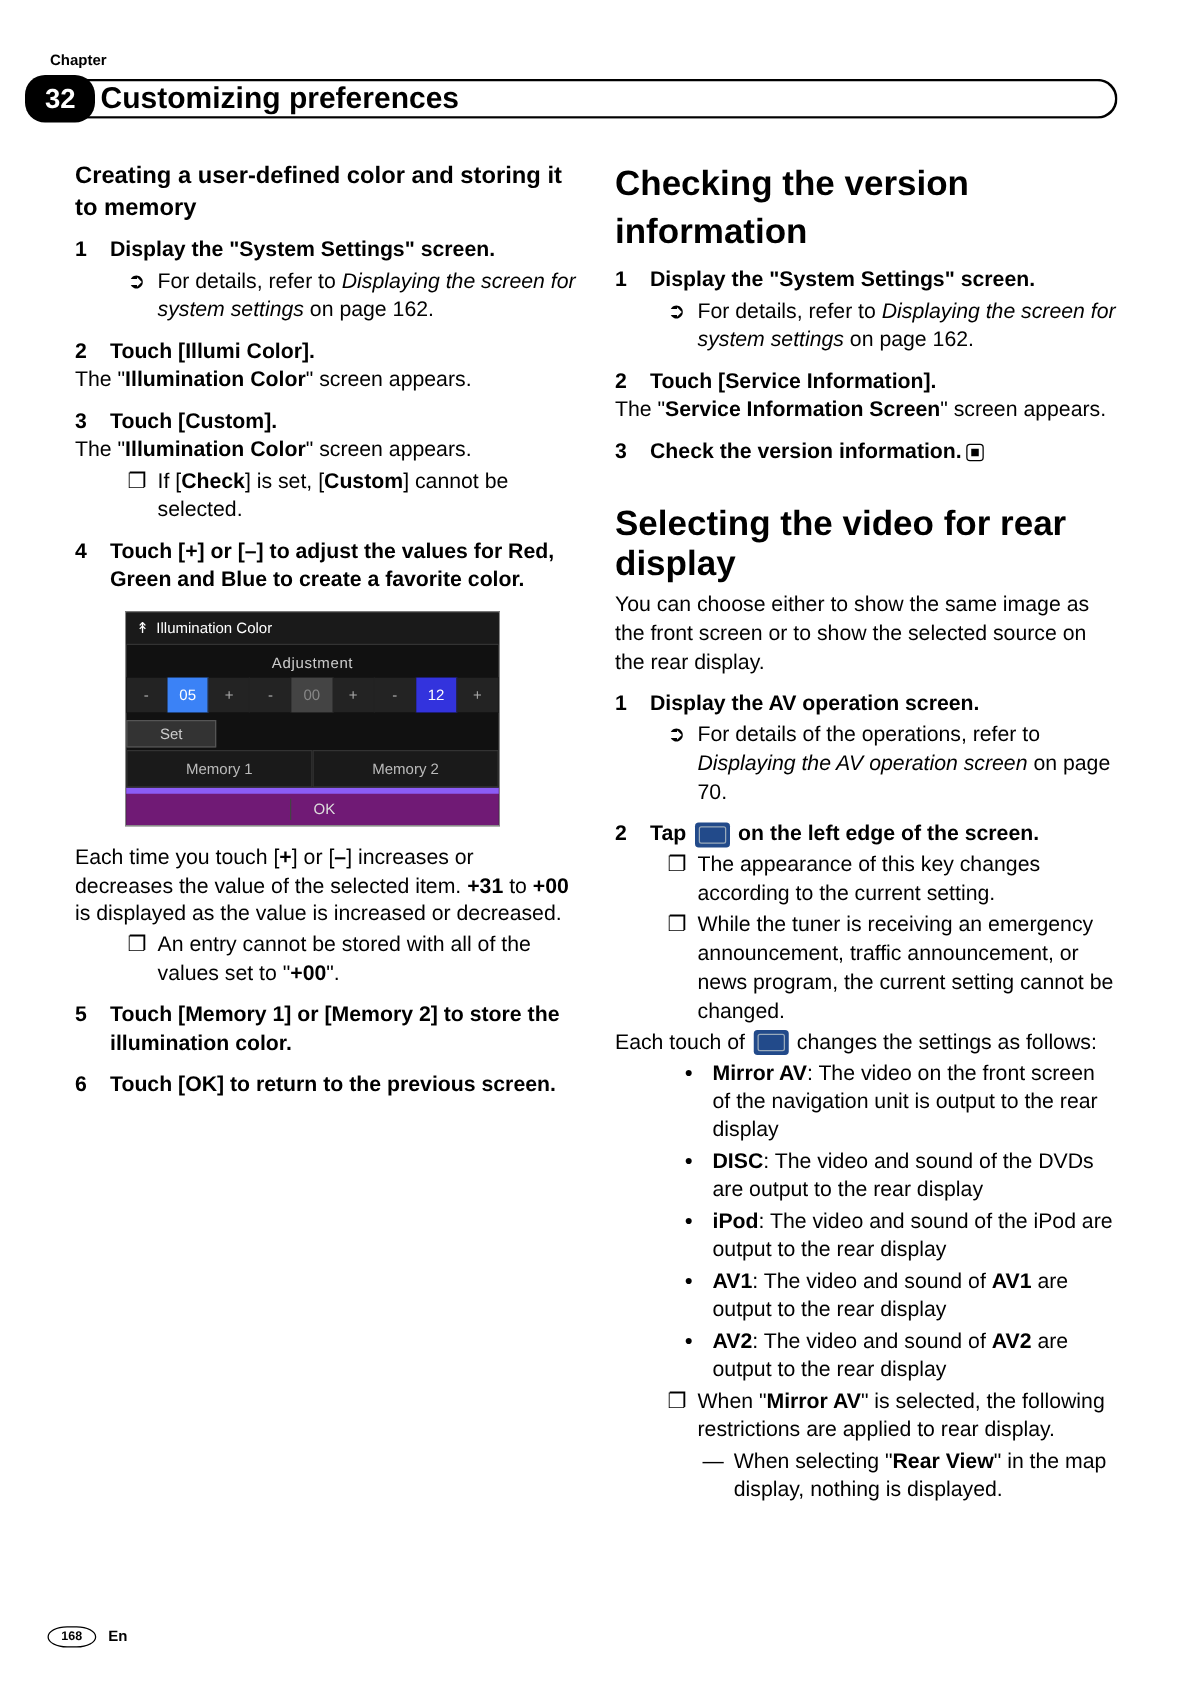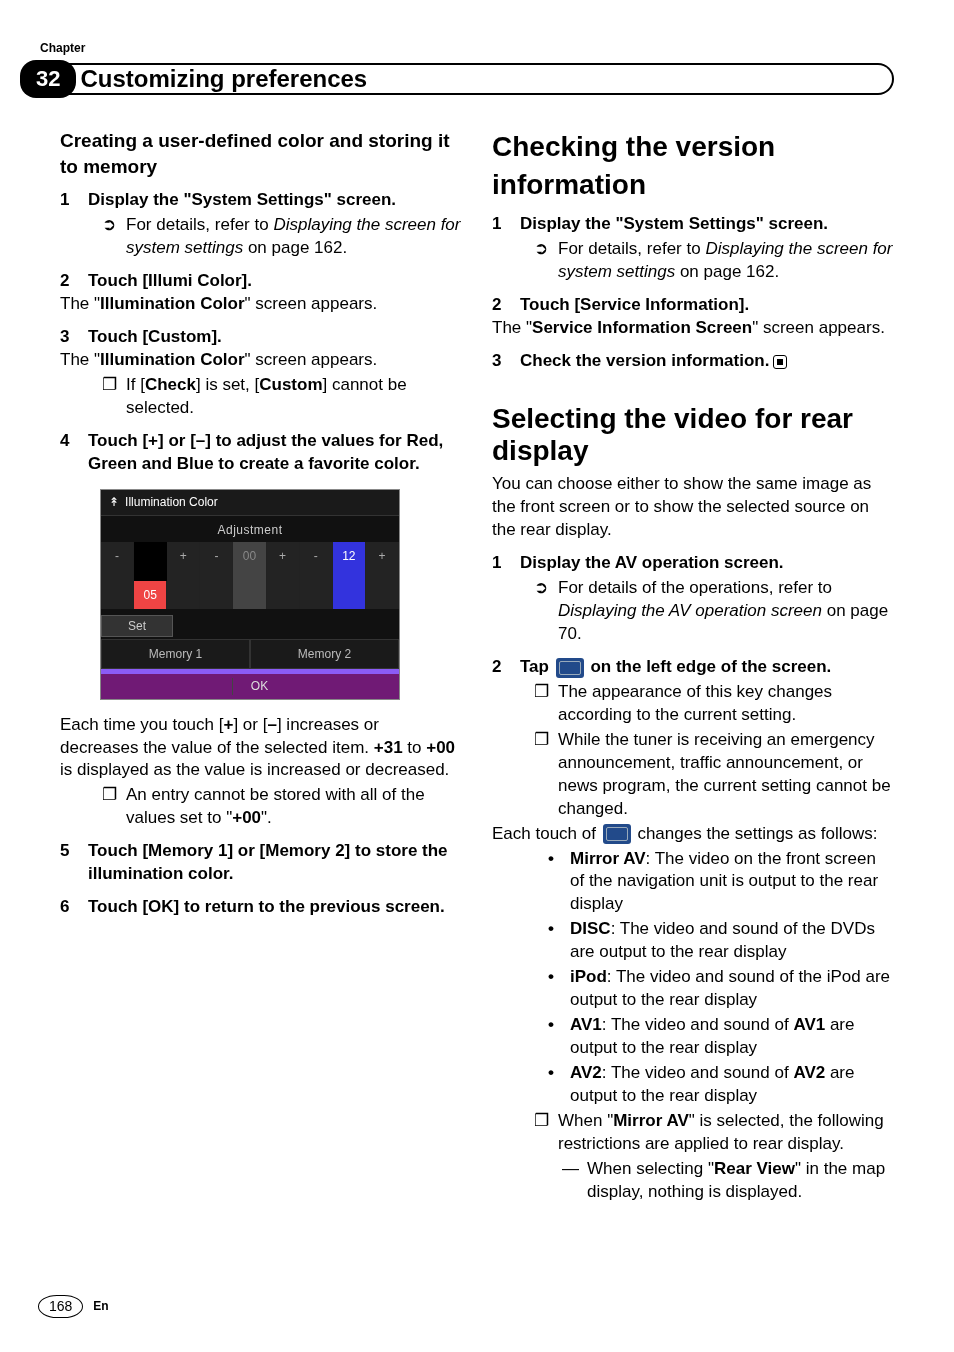--- a/index.html
+++ b/index.html
@@ -48,21 +48,21 @@
   .dash-indent { padding-left: 70px; display: flex; gap: 8px; }
   .screenshot {
     width: 300px; margin: 14px auto 14px 40px; background: #111;
     color: #fff; font-size: 12px; border: 1px solid #888;
   }
   .ss-title { display: flex; align-items: center; gap: 6px; padding: 4px 8px; background: #1a1a1a; border-bottom: 1px solid #333;}
   .ss-title .arrow { font-family: serif; }
   .ss-adjust { text-align: center; padding: 6px 0 4px; color: #ccc; letter-spacing: .5px;}
   .ss-rgb { display: flex; gap: 0; background: #000;}
   .ss-rgb .cell { flex:1; text-align:center; padding: 6px 0; border-right: 1px solid #222; background:#232323; color:#aaa;}
-  .ss-rgb .cell.r { background:#ef4444; color:#fff;margin-top:39px;}
+  .ss-rgb .cell.r { background:#3b82f6; color:#fff;}
   .ss-rgb .cell.g { background:#444; color:#888;}
   .ss-rgb .cell.b { background:#33d; color:#fff;}
   .ss-set { display:flex; justify-content:flex-start; padding: 6px 0 2px;}
   .ss-set .btn { background:#333; padding: 2px 26px; border:1px solid #555; color:#ccc;}
   .ss-mem { display:flex; }
   .ss-mem .btn { flex:1; text-align:center; padding: 6px; border:1px solid #333; background:#1a1a1a; color:#bbb;}
   .ss-ok { display:flex; justify-content:center; padding: 4px 8px 4px; border-top:5px solid #8b5cf6; background:#701a75;}
   .ss-ok .okbtn { border-left: 1px solid #444; padding-left: 18px; color:#ddd;}
   .rear-icon {
     display:inline-block; width: 28px; height: 20px; background:#224a8a;
@@ -73,21 +73,21 @@
   }
   .end-mark {
     display:inline-block; width:14px; height:14px; border:1.5px solid #000; border-radius:3px;
     vertical-align: middle; margin-left:4px; position:relative;
   }
   .end-mark::after { content:''; position:absolute; inset:3px; background:#000;}
   .pagefoot {
     position: absolute; left: 38px; bottom: 34px; display:flex; align-items:center; gap:10px;
   }
   .pagenum {
-    border: 1.5px solid #000; border-radius: 50%/60%; padding: 1px 10px; font-weight:normal; font-size:14px;
+    border: 1.5px solid #000; border-radius: 50%/60%; padding: 1px 10px; font-weight:bold; font-size:10px;
   }
   .lang { font-weight:bold; font-size:12px; }
   .inline-bold { font-weight: bold; }
   .italic { font-style: italic; }
 </style>
 </head>
 <body>
 
 <div class="page">
   <div class="chapter-label">Chapter</div>

